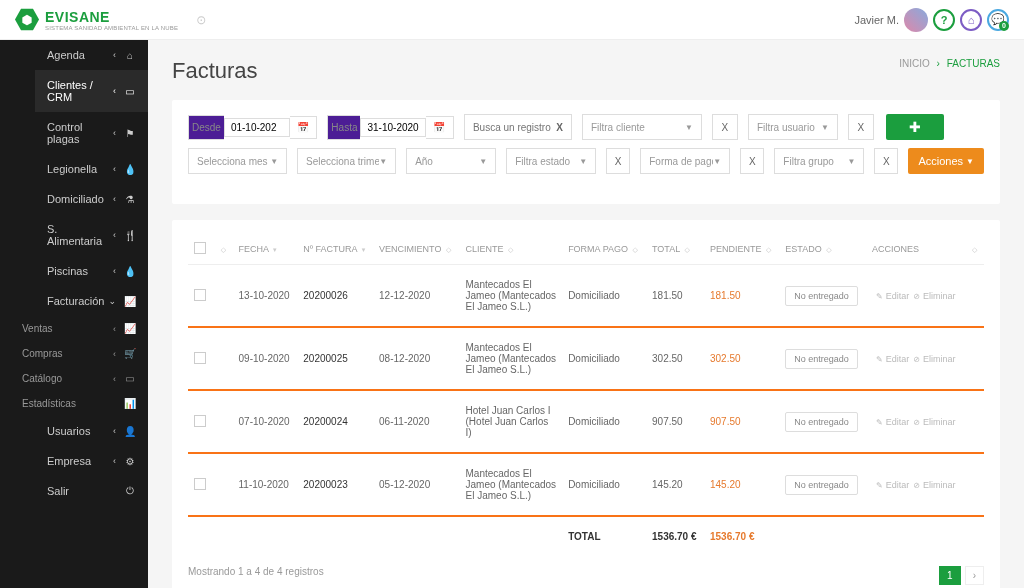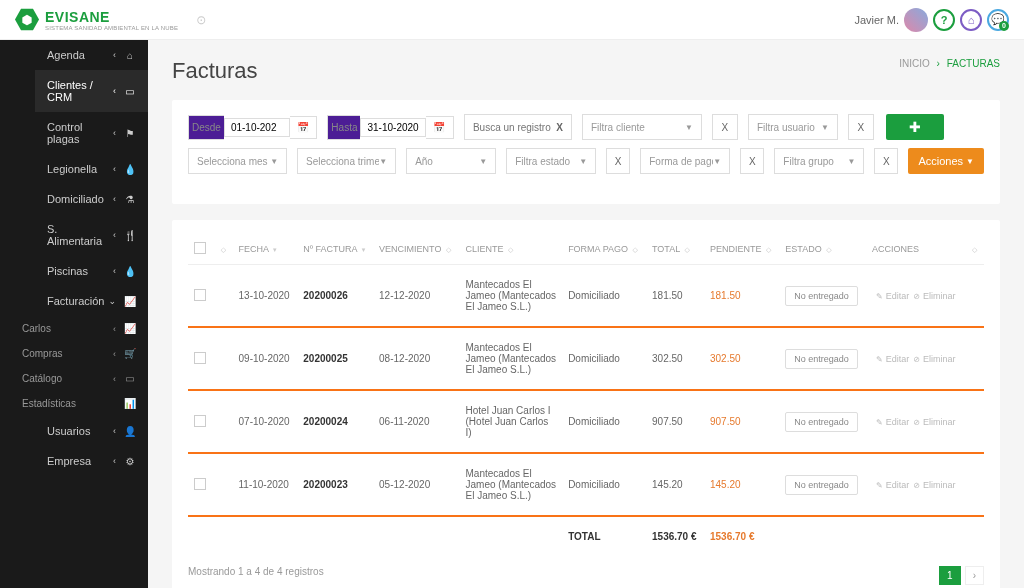--- a/index.html
+++ b/index.html
@@ -53,21 +53,21 @@
 .sel-caret { font-size: 8px; color: #999; }
 .clear-btn { border: 1px solid #ddd; width: 26px; height: 26px; display: flex; align-items: center; justify-content: center; font-size: 10px; color: #666; background: #fff; }
 .plus-btn { background: #1b9e3e; color: #fff; width: 58px; height: 26px; display: flex; align-items: center; justify-content: center; font-size: 14px; border-radius: 2px; margin-left: 2px; }
 .actions-btn { background: #ed8b1c; color: #fff; height: 26px; padding: 0 10px; display: flex; align-items: center; font-size: 11px; border-radius: 2px; }
 
 .table-card { background: #fff; padding: 14px 16px; border-radius: 2px; }
 table { width: 100%; border-collapse: collapse; font-size: 10px; }
 thead th { text-align: left; padding: 8px 6px; color: #999; font-weight: normal; font-size: 9px; border-bottom: 1px solid #eee; vertical-align: middle; }
 thead th .sort { font-size: 7px; color: #ccc; margin-left: 2px; }
 tbody td { padding: 14px 6px; border-bottom: 2px solid #f97316; vertical-align: middle; color: #666; }
-.num-col { font-weight: bold; color: #333; }
+.num-col { font-weight: normal; color: #333; }
 .cliente-col { max-width: 100px; }
 .pending { color: #e67a2e; }
 .status-pill { border: 1px solid #ddd; padding: 4px 8px; border-radius: 2px; font-size: 9px; color: #888; display: inline-block; }
 .row-action { color: #bbb; font-size: 9px; margin-left: 4px; display:inline-flex; align-items:center; gap:3px; }
 .row-action .ico { font-size:8px; }
 .total-row td { font-weight: bold; color: #333; border-bottom: none; }
 .total-row .pending { color: #e67a2e; }
 .footer-line { margin-top: 10px; font-size: 10px; color: #999; display:flex; align-items:flex-start; }
 .pager { margin-left: auto; display:flex; gap:4px; }
 .pg { border:1px solid #eee; padding:3px 7px; font-size:10px; color:#999; }
@@ -133,21 +133,21 @@
       <span class="nav-label">Piscinas</span>
       <span class="nav-chev">‹</span>
       <span class="nav-icon">💧</span>
     </div>
     <div class="nav-item">
       <span class="nav-label">Facturación</span>
       <span class="nav-chev">⌄</span>
       <span class="nav-icon">📈</span>
     </div>
     <div class="sub-item">
-      <span class="nav-label">Carlos</span>
+      <span class="nav-label">Ventas</span>
       <span class="nav-chev">‹</span>
       <span class="nav-icon">📈</span>
     </div>
     <div class="sub-item">
       <span class="nav-label">Compras</span>
       <span class="nav-chev">‹</span>
       <span class="nav-icon">🛒</span>
     </div>
     <div class="sub-item">
       <span class="nav-label">Catálogo</span>
@@ -160,20 +160,24 @@
     </div>
     <div class="nav-item">
       <span class="nav-label">Usuarios</span>
       <span class="nav-chev">‹</span>
       <span class="nav-icon">👤</span>
     </div>
     <div class="nav-item">
       <span class="nav-label">Empresa</span>
       <span class="nav-chev">‹</span>
       <span class="nav-icon">⚙</span>
+    </div>
+    <div class="nav-item">
+      <span class="nav-label">Salir</span>
+      <span class="nav-icon" style="margin-left:auto">⏻</span>
     </div>
   </div>
 
   <div class="main">
     <div class="page-head">
       <h1 class="page-title">Facturas</h1>
       <div class="breadcrumb">
         <span>INICIO</span>
         <span class="sep">›</span>
         <span class="cur">FACTURAS</span>

